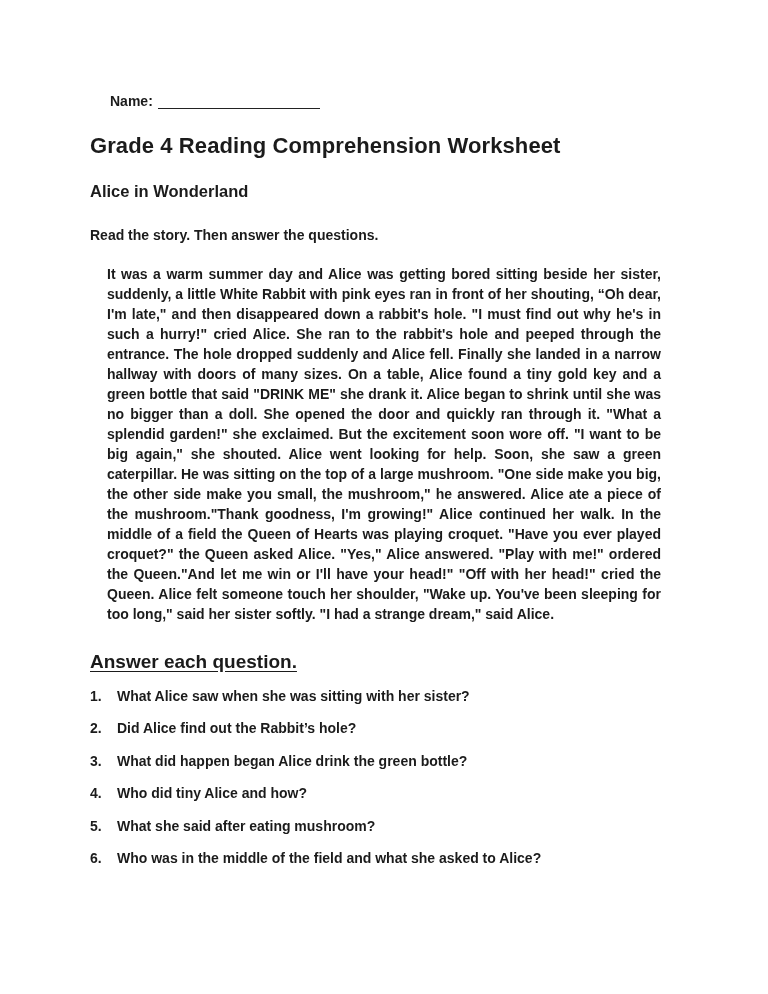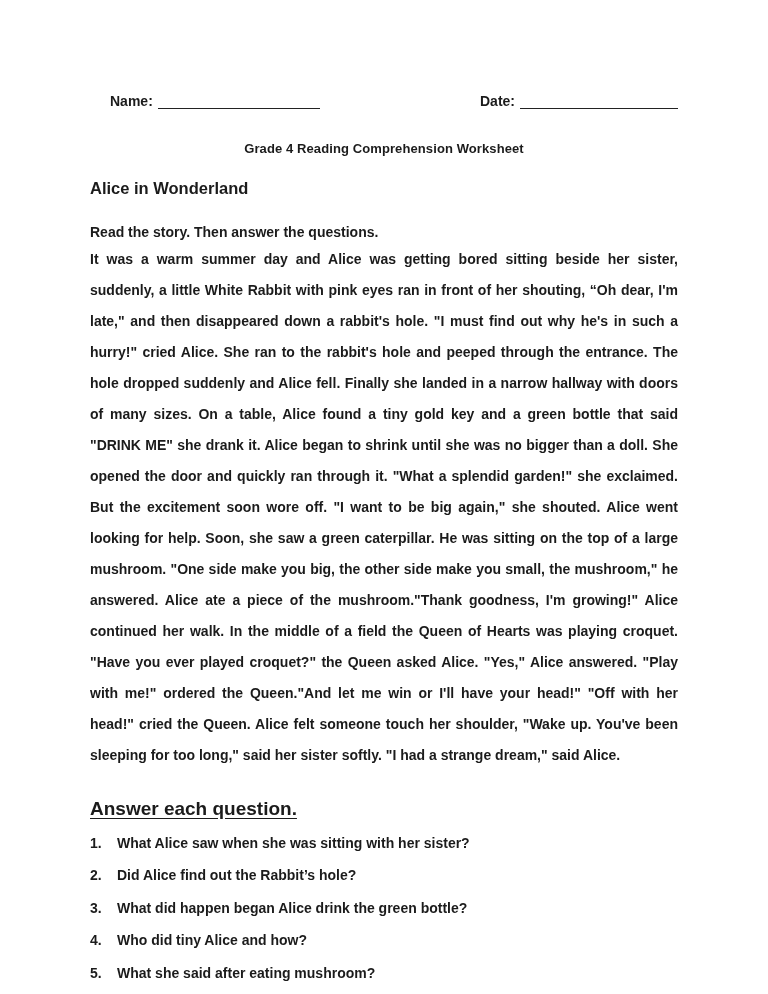--- a/index.html
+++ b/index.html
@@ -39,38 +39,37 @@
     height: 14px;
     margin-left: 5px;
   }
   .blank-line.name {
     width: 162px;
   }
   .blank-line.date {
     width: 158px;
   }
   .doc-title {
-    margin-top: 32px;
-    text-align: center;
-    font-size: 13px;
+    margin-top: 24px;
+    font-size: 22px;
     letter-spacing: 0.1px;
   }
   .doc-subtitle {
     margin-top: 23px;
     font-size: 16.5px;
   }
   .instruction {
     margin-top: 24px;
     font-size: 14px;
     line-height: 21.5px;
   }
   .story {
-    margin: 0;
+    margin: 17px;
     font-size: 14px;
-    line-height: 31px;
+    line-height: 20px;
     text-align: justify;
   }
   .questions-heading {
     margin-top: 27px;
     font-size: 19px;
     text-decoration: underline;
     text-underline-offset: 3px;
   }
   .questions-list {
     margin-top: 13px;
@@ -94,24 +93,20 @@
 </style>
 </head>
 <body>
 
 <div class="page">
 
   <div class="name-date-row">
     <div class="field-group">
       <span class="field-label">Name:</span>
       <span class="blank-line name"></span>
-    </div>
-    <div class="field-group">
-      <span class="field-label">Date:</span>
-      <span class="blank-line date"></span>
     </div>
   </div>
 
   <div class="doc-title">Grade 4 Reading Comprehension Worksheet</div>
 
   <div class="doc-subtitle">Alice in Wonderland</div>
 
   <div class="instruction">Read the story. Then answer the questions.</div>
 
   <p class="story">It was a warm summer day and Alice was getting bored sitting beside her sister, suddenly, a little White Rabbit with pink eyes ran in front of her shouting, “Oh dear, I'm late,"  and then disappeared down a rabbit's hole. "I must find out why he's in such a hurry!" cried Alice. She ran to the rabbit's hole and peeped through the entrance. The hole dropped suddenly and Alice fell. Finally she landed in a narrow hallway with doors of many sizes. On a table, Alice found a tiny gold key and a green bottle that said "DRINK ME" she drank it. Alice began to shrink until she was no bigger than a doll. She opened the door and quickly ran through it. "What a splendid garden!" she exclaimed.  But the excitement soon wore off. "I want to be big again," she shouted. Alice went looking for help. Soon, she saw a green caterpillar. He was sitting on the top of a large mushroom. "One side make you big, the other side make you small, the mushroom," he answered. Alice ate a piece of the mushroom."Thank goodness, I'm growing!" Alice continued her walk. In the middle of a field the Queen of Hearts was playing croquet. "Have you ever played croquet?" the Queen asked Alice. "Yes," Alice answered.  "Play with me!" ordered the Queen."And let me win or I'll have your head!" "Off with her head!" cried the Queen. Alice felt someone touch her shoulder, "Wake up. You've been sleeping for too long," said her sister softly. "I had a strange dream," said Alice.</p>

